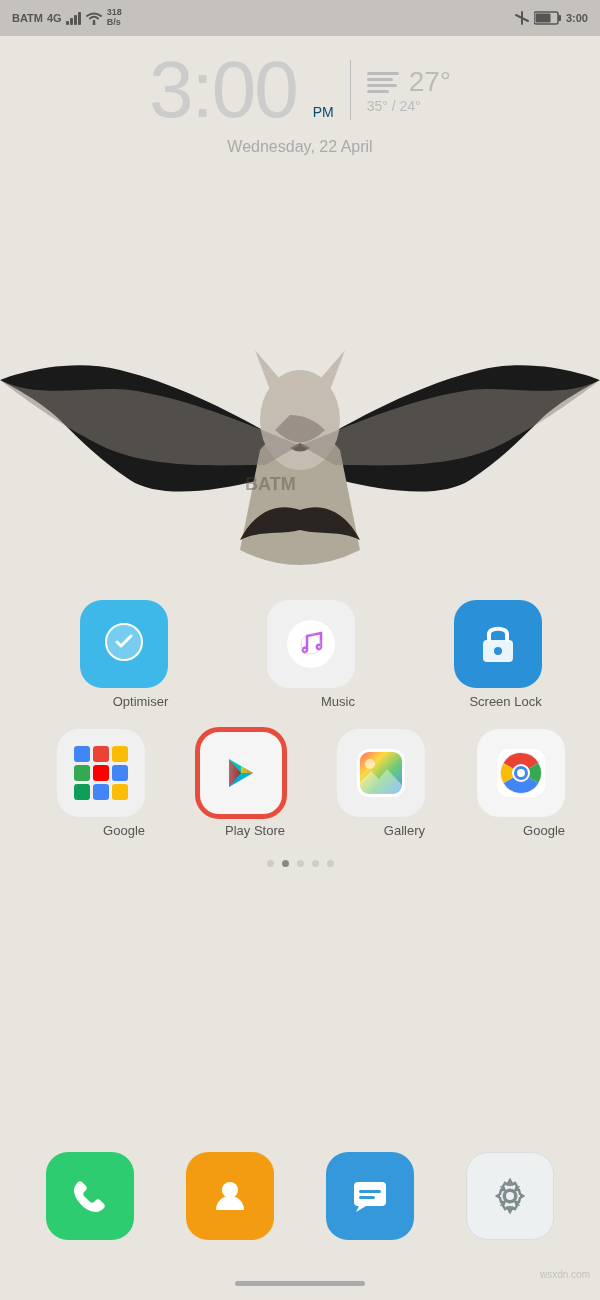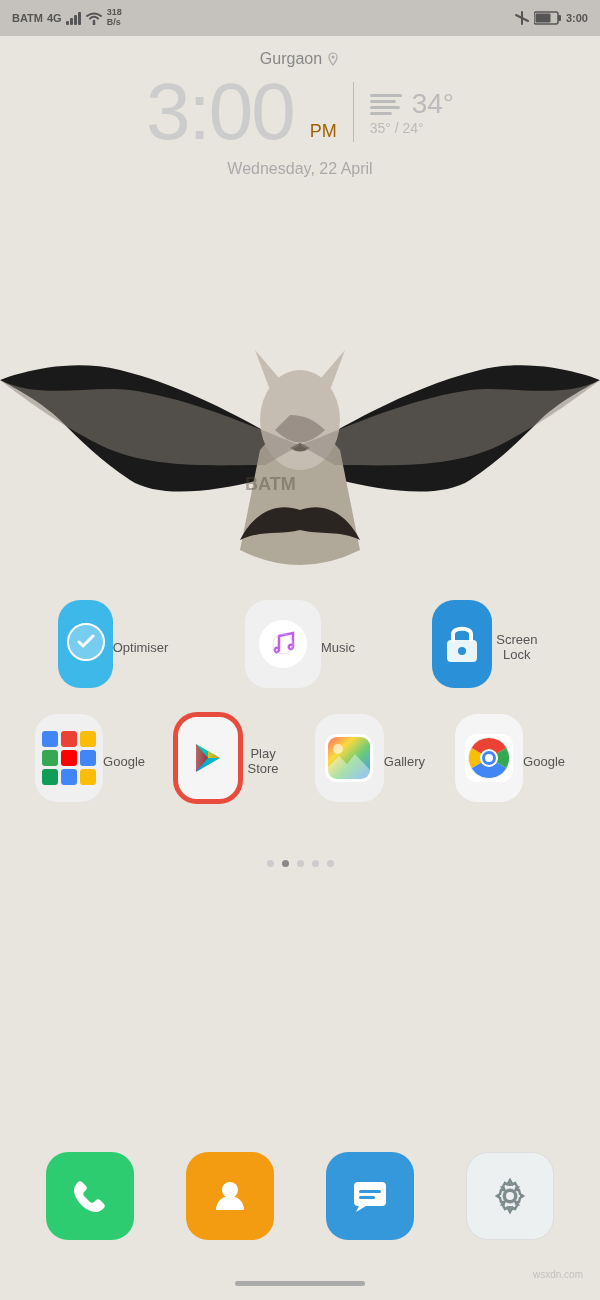--- a/index.html
+++ b/index.html
@@ -75,22 +75,22 @@
       gap: 16px;
     }
     .clock-time {
       font-size: 80px;
       color: #ccc;
       font-weight: 200;
       letter-spacing: -2px;
       line-height: 1;
     }
     .clock-pm {
-      font-size: 18px;
-      color: #a16207;
+      font-size: 14px;
+      color: #0c4a6e;
       align-self: flex-end;
       margin-bottom: 10px;
     }
     .divider-line {
       width: 1px;
       height: 60px;
       background: #bbb;
     }
     .weather-info {
       display: flex;
@@ -137,22 +137,22 @@
       width: 100%;
       padding: 0 20px;
     }
     .app-row {
       display: flex;
       justify-content: space-around;
       margin-bottom: 20px;
     }
     .app-item {
       display: flex;
-      flex-direction: row;
-      align-items: center;
+      flex-direction: column;
+      align-items: flex-end;
       width: 110px;
       cursor: pointer;
     }
     .app-icon {
       width: 88px;
       height: 88px;
       border-radius: 22px;
       display: flex;
       align-items: center;
       justify-content: center;
@@ -292,40 +292,33 @@
     <svg width="28" height="14" viewBox="0 0 28 14">
       <rect x="0" y="1" width="24" height="12" rx="2" ry="2" stroke="#555" stroke-width="1.5" fill="none"></rect>
       <rect x="24" y="4" width="3" height="6" rx="1" fill="#555"></rect>
       <rect x="1.5" y="2.5" width="15" height="9" rx="1" fill="#555"></rect>
     </svg>
     <span class="status-text">3:00</span>
   </div>
 </div>
 
 <div class="clock-area">
-  <div class="location">
-    <span>Gurgaon</span>
-    <svg width="14" height="14" viewBox="0 0 14 14">
-      <path d="M7,1 C4.8,1 3,2.8 3,5 C3,8 7,13 7,13 C7,13 11,8 11,5 C11,2.8 9.2,1 7,1 Z" stroke="#aaa" stroke-width="1.2" fill="none"></path>
-      <circle cx="7" cy="5" r="1.5" fill="#aaa"></circle>
-    </svg>
-  </div>
   <div class="clock-row">
     <span class="clock-time">3:00</span>
     <span class="clock-pm">PM</span>
     <div class="divider-line"></div>
     <div class="weather-info">
       <div class="weather-icon-area">
         <div class="haze-icon">
           <div class="haze-line" style="width:32px;"></div>
           <div class="haze-line" style="width:26px;"></div>
           <div class="haze-line" style="width:30px;"></div>
           <div class="haze-line" style="width:22px;"></div>
         </div>
-        <span class="weather-temp">34°</span>
+        <span class="weather-temp">27°</span>
       </div>
       <span class="weather-range">35° / 24°</span>
     </div>
   </div>
   <div class="date-text">Wednesday, 22 April</div>
 </div>
 
 <div class="batman-area">
   <svg class="batman-svg" viewBox="0 0 600 320" xmlns="http://www.w3.org/2000/svg">
 
@@ -535,13 +528,13 @@
 
         <path d="M24,8 L21.5,12.5 L19,11 L17,14.5 L18.5,18 L15,18 L14,22 L11,24 L14,26 L15,30 L18.5,30 L17,33.5 L19,37 L21.5,35.5 L24,40 L26.5,35.5 L29,37 L31,33.5 L29.5,30 L33,30 L34,26 L37,24 L34,22 L33,18 L29.5,18 L31,14.5 L29,11 L26.5,12.5 Z" fill="none" stroke="#7f8c8d" stroke-width="2.5"></path>
       </svg>
     </div>
   </div>
 
 </div>
 
 <div class="home-pill"></div>
 
-<div style="position:absolute; bottom:20px; right:17px; font-size:10px; color:#aaa; opacity:0.6;">wsxdn.com</div>
+<div style="position:absolute; bottom:20px; right:10px; font-size:10px; color:#aaa; opacity:0.6;">wsxdn.com</div>
 
 </body></html>

